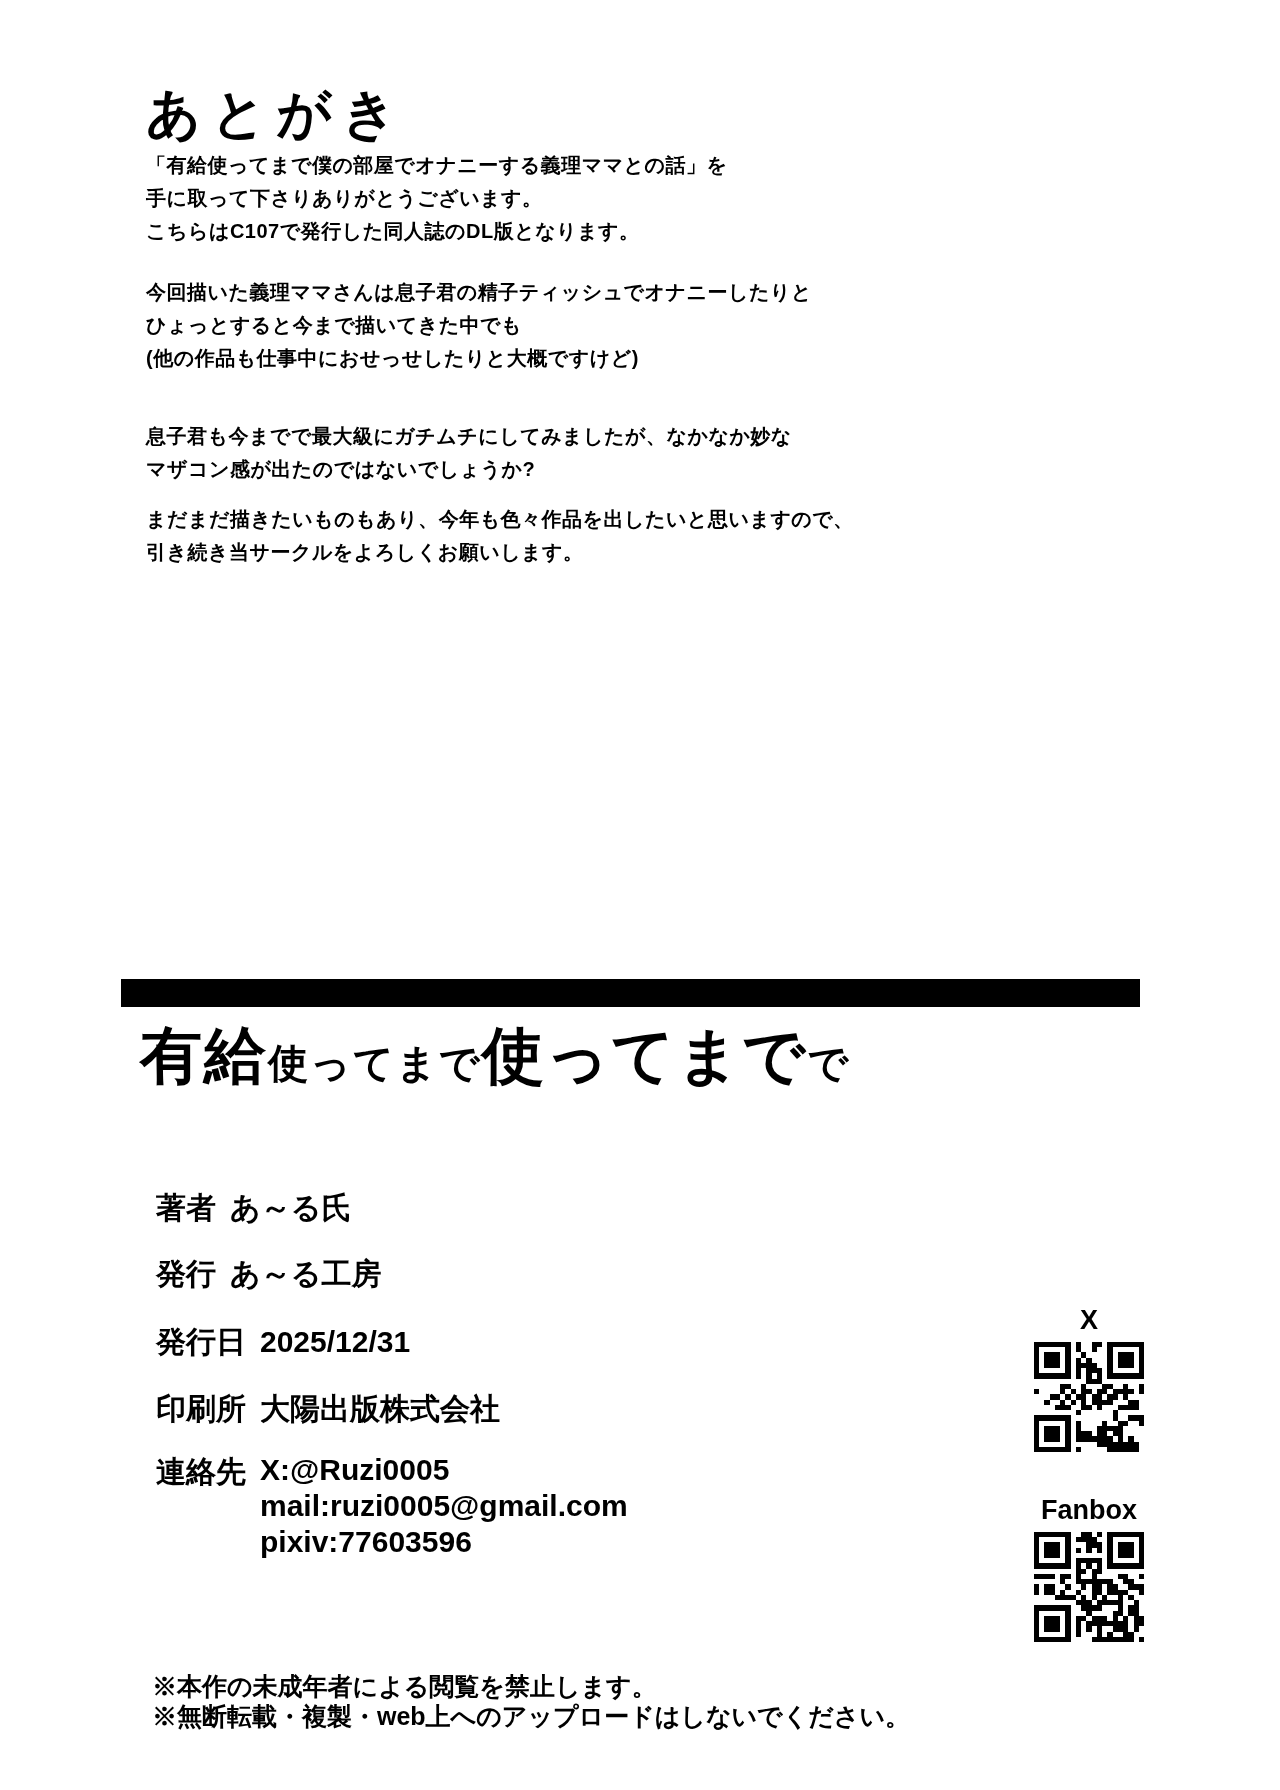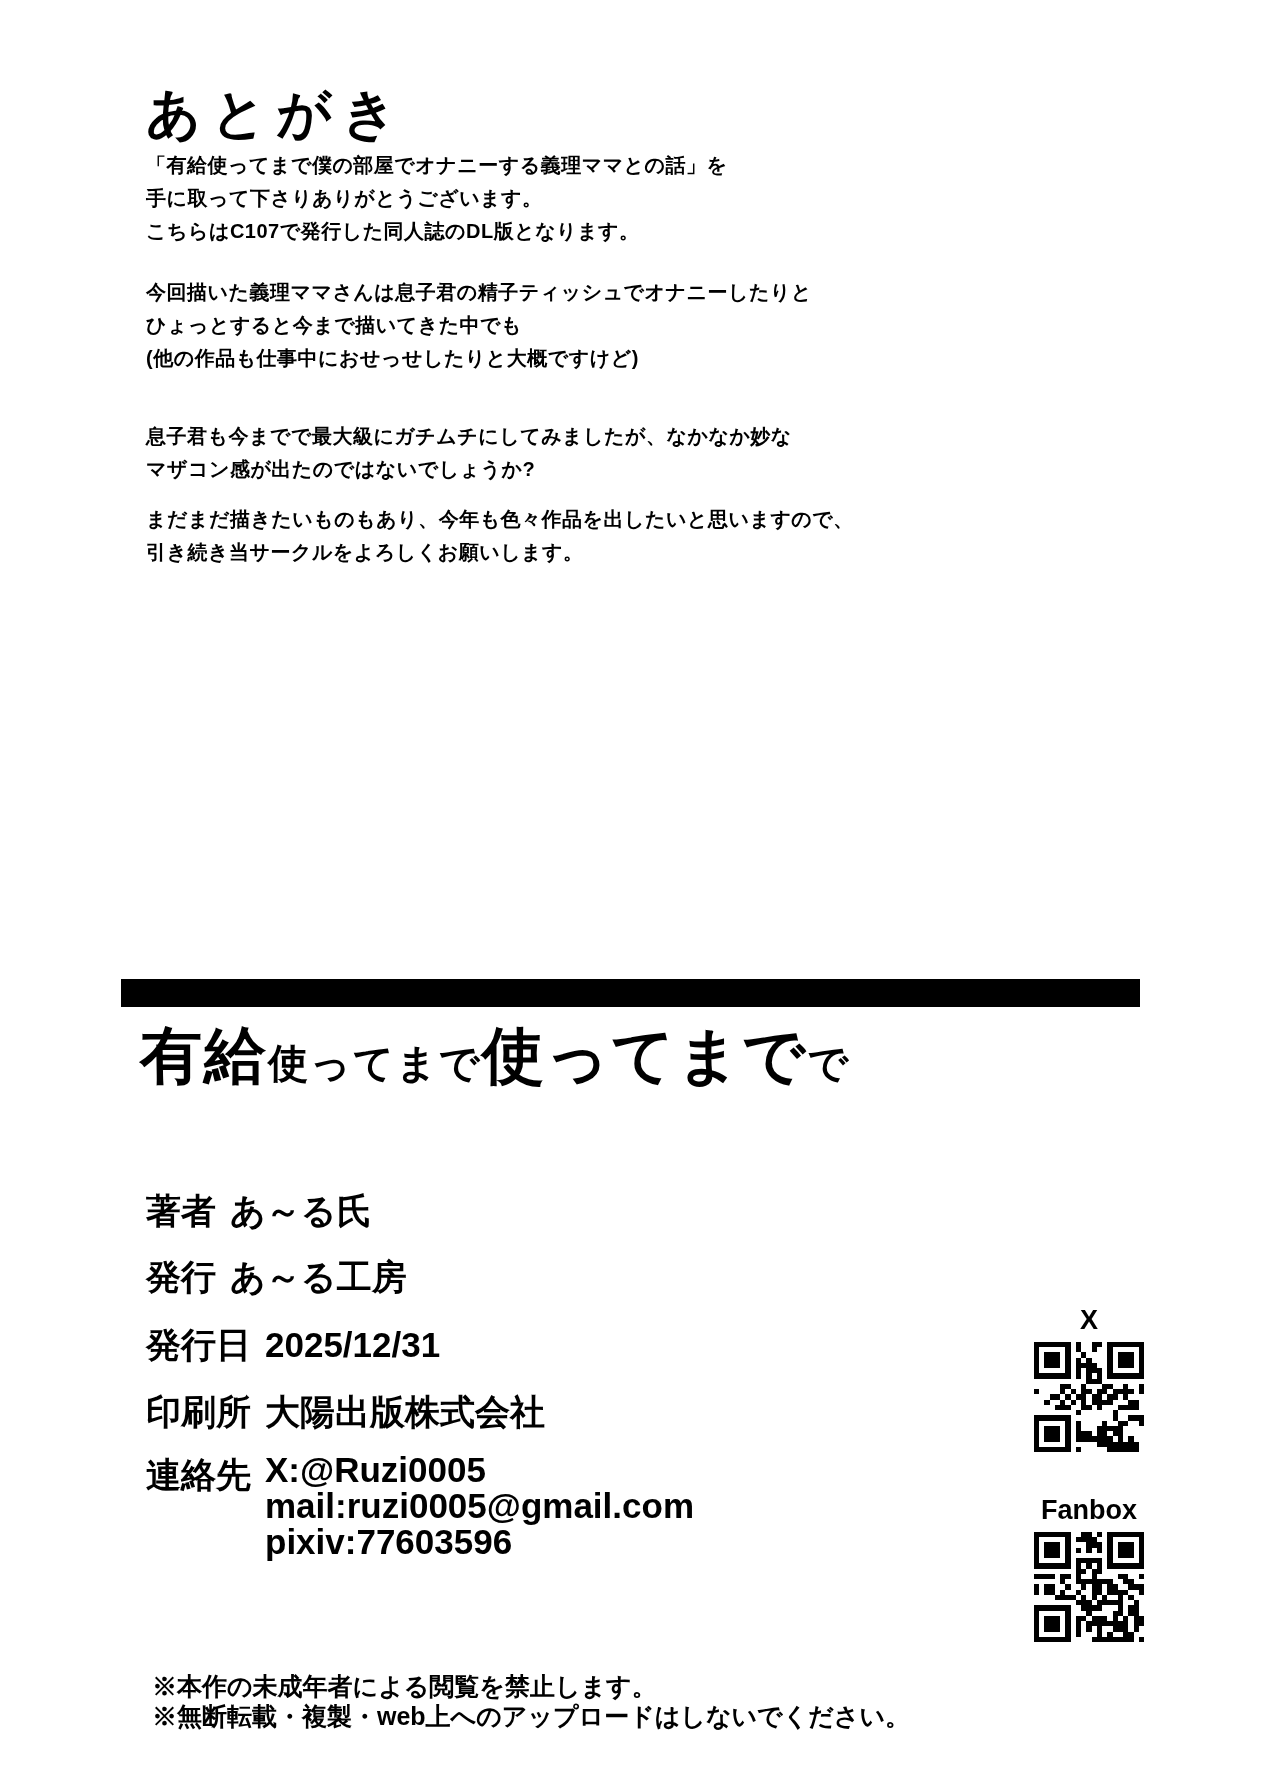--- a/index.html
+++ b/index.html
@@ -39,22 +39,22 @@
   .book-title { position:absolute; left:140px; top:1014px; font-weight:bold; }
   .bt-line { white-space:nowrap; letter-spacing:2px; }
   .bt-line1 { margin-bottom:2px; }
   .bt-line1 .lg { font-size:62px; }
   .bt-line1 .sm { font-size:40px; }
   .bt-line2 .lg { font-size:70px; }
   .bt-line2 .sm { font-size:44px; }
 
   
   .c-row {
-    position:absolute; left:146px;
-    font-size:35px; font-weight:bold; white-space:nowrap;
+    position:absolute; left:156px;
+    font-size:30px; font-weight:bold; white-space:nowrap;
   }
   .c-row .c-label { margin-right:14px; }
   .row-author  { top:1188px; }
   .row-publish { top:1254px; }
   .row-date    { top:1322px; }
   .row-printer { top:1389px; }
   .row-contact { top:1452px; display:flex; }
   .contact-lines { line-height:36px; }
 
   

